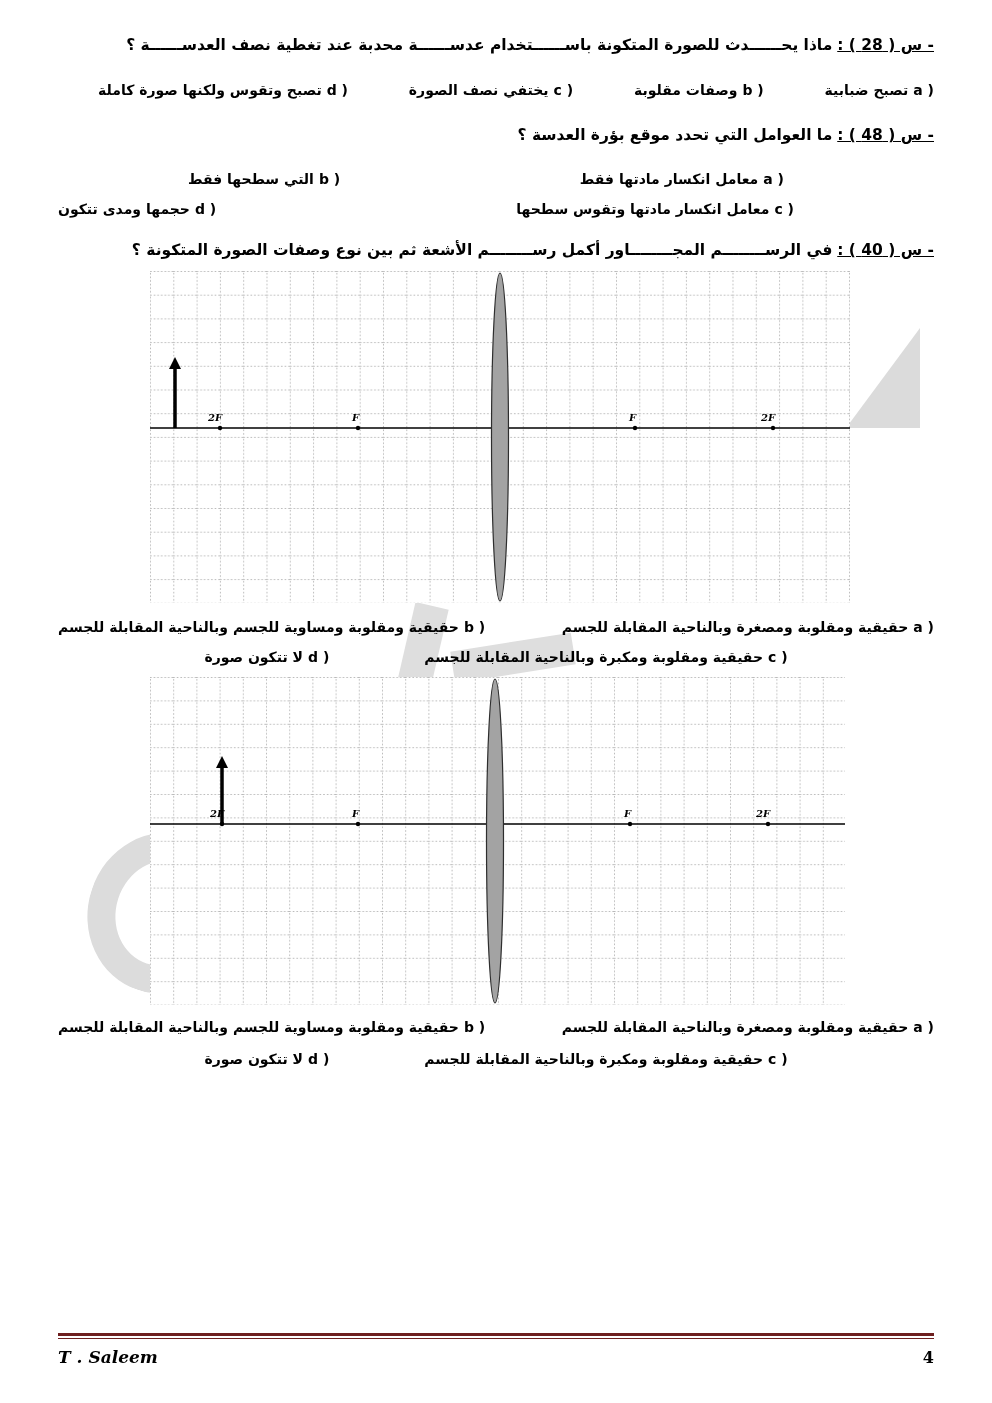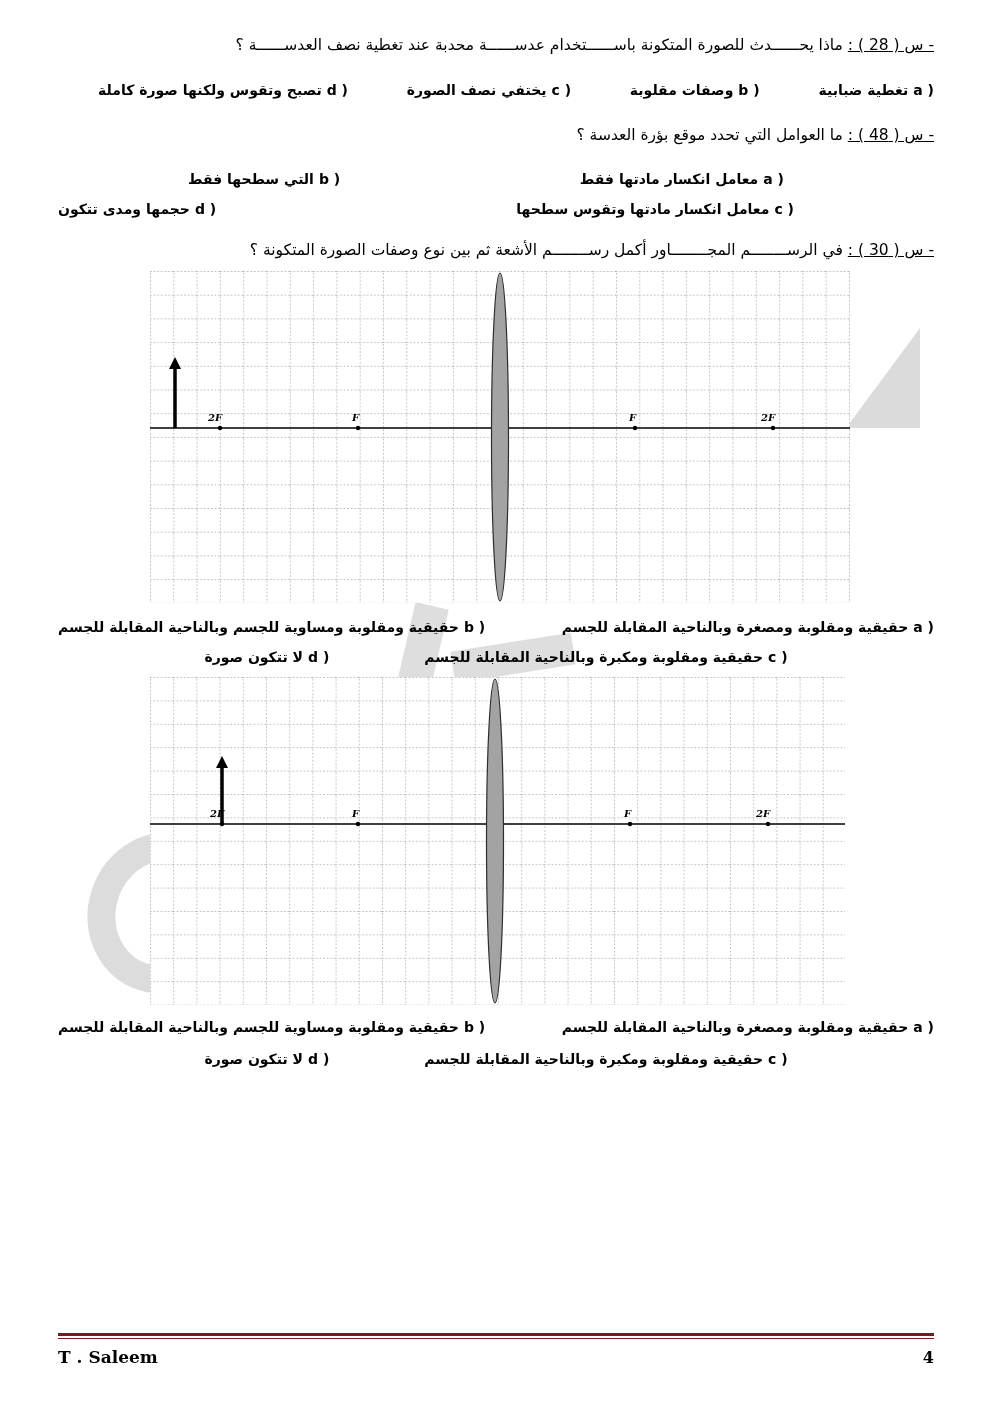--- a/index.html
+++ b/index.html
@@ -15,22 +15,22 @@
   .wm-c { left:88px; top:832px; width:150px; height:162px; border:28px solid #dcdcdc;
           border-radius:50%; border-right-color:transparent; transform:rotate(18deg); }
   .wm-bar1 { left:398px; top:604px; width:34px; height:152px; background:#dedede; transform:rotate(13deg); }
   .wm-bar2 { left:452px; top:642px; width:122px; height:32px; background:#dedede; transform:rotate(-9deg); }
   .wm-bar3 { left:452px; top:716px; width:96px; height:28px; background:#dedede; transform:rotate(-9deg); }
 
   
   .content { position:absolute; inset:0; padding:34px 58px 0 58px; direction:rtl; z-index:1; }
 
   .qline { font-size:15.5px; line-height:1.45; }
-  .qprefix { font-weight:normal; text-decoration:underline;text-align:center; }
-  .qtext { font-weight:normal; }
+  .qprefix { font-weight:bold; text-decoration:underline;text-align:center; }
+  .qtext { font-weight:bold; }
 
   .opts { display:flex; font-weight:bold; font-size:14px; align-items:baseline; direction:rtl; }
   .opt { white-space:nowrap; }
   .okey { padding-left:5px; font-weight:bold; }
 
   .opts-q28 { margin-top:26px; justify-content:space-between; padding-left:40px; }
   .qline-q29 { margin-top:26px; }
   .opts-q29a { margin-top:24px; justify-content:space-between; padding-right:150px; padding-left:130px; }
   .opts-q29b { margin-top:14px; justify-content:space-between; padding-right:140px; }
   .qline-q30 { margin-top:22px; }
@@ -47,21 +47,21 @@
   .diagram-wrap { direction:ltr; margin-top:10px; margin-right:0; }
   .diagram-wrap-1 { padding-left:92px; }
   .diagram-wrap-2 { margin-top:12px; padding-left:92px; }
   .diagram-wrap svg { display:block; background:#fff; }
 
   
   .footer { position:absolute; left:58px; right:58px; bottom:36px; z-index:2; }
   .footer-rule { border-top:3px solid #6e1f1f; border-bottom:1px solid #6e1f1f; height:6px; margin-bottom:8px; }
   .footer-row { display:flex; justify-content:space-between; align-items:baseline;
                 font-family:"DejaVu Serif", serif; font-weight:bold; }
-  .footer-author { font-size:17px; }
+  .footer-author { font-style:italic; font-size:17px; }
   .footer-page { font-size:16px; }
 </style>
 </head>
 <body>
 
 <div class="page">
 
   <div class="wm wm-triangle"></div>
   <div class="wm wm-bar1"></div>
   <div class="wm wm-bar2"></div>
@@ -69,21 +69,21 @@
   <div class="wm wm-c"></div>
 
   <div class="content">
 
     <section>
       <p class="qline">
         <span class="qprefix">- س ( 28 ) :</span>
         <span class="qtext">ماذا يحــــــدث للصورة المتكونة باســــــتخدام عدســــــة محدبة عند تغطية نصف العدســــــة ؟</span>
       </p>
       <div class="opts opts-q28">
-        <span class="opt"><span class="okey" dir="ltr">a )</span><span>تغطية ضبابية</span></span>
+        <span class="opt"><span class="okey" dir="ltr">a )</span><span>تصبح ضبابية</span></span>
         <span class="opt"><span class="okey" dir="ltr">b )</span><span>وصفات مقلوبة</span></span>
         <span class="opt"><span class="okey" dir="ltr">c )</span><span>يختفي نصف الصورة</span></span>
         <span class="opt"><span class="okey" dir="ltr">d )</span><span>تصبح وتقوس ولكنها صورة كاملة</span></span>
       </div>
     </section>
 
     <section>
       <p class="qline qline-q29">
         <span class="qprefix">- س ( 48 ) :</span>
         <span class="qtext">ما العوامل التي تحدد موقع بؤرة العدسة ؟</span>
@@ -93,21 +93,21 @@
         <span class="opt"><span class="okey" dir="ltr">b )</span><span>التي سطحها فقط</span></span>
       </div>
       <div class="opts opts-q29b">
         <span class="opt"><span class="okey" dir="ltr">c )</span><span>معامل انكسار مادتها وتقوس سطحها</span></span>
         <span class="opt"><span class="okey" dir="ltr">d )</span><span>حجمها ومدى تتكون</span></span>
       </div>
     </section>
 
     <section>
       <p class="qline qline-q30">
-        <span class="qprefix">- س ( 30 ) :</span>
+        <span class="qprefix">- س ( 40 ) :</span>
         <span class="qtext">في الرســــــــم المجــــــــاور أكمل رســــــــم الأشعة ثم بين نوع وصفات الصورة المتكونة ؟</span>
       </p>
 
       <div class="diagram-wrap diagram-wrap-1">
         <svg width="700" height="332" viewBox="0 0 700 332">
           <defs>
             <pattern id="grid1" width="23.3" height="23.7" patternUnits="userSpaceOnUse">
               <path d="M 23.3 0 H 0 V 23.7" fill="none" stroke="#555" stroke-width="0.8" stroke-dasharray="1.6 2"></path>
             </pattern>
             <marker id="ah1" markerWidth="12" markerHeight="12" refX="3" refY="6" orient="auto" markerUnits="userSpaceOnUse">

